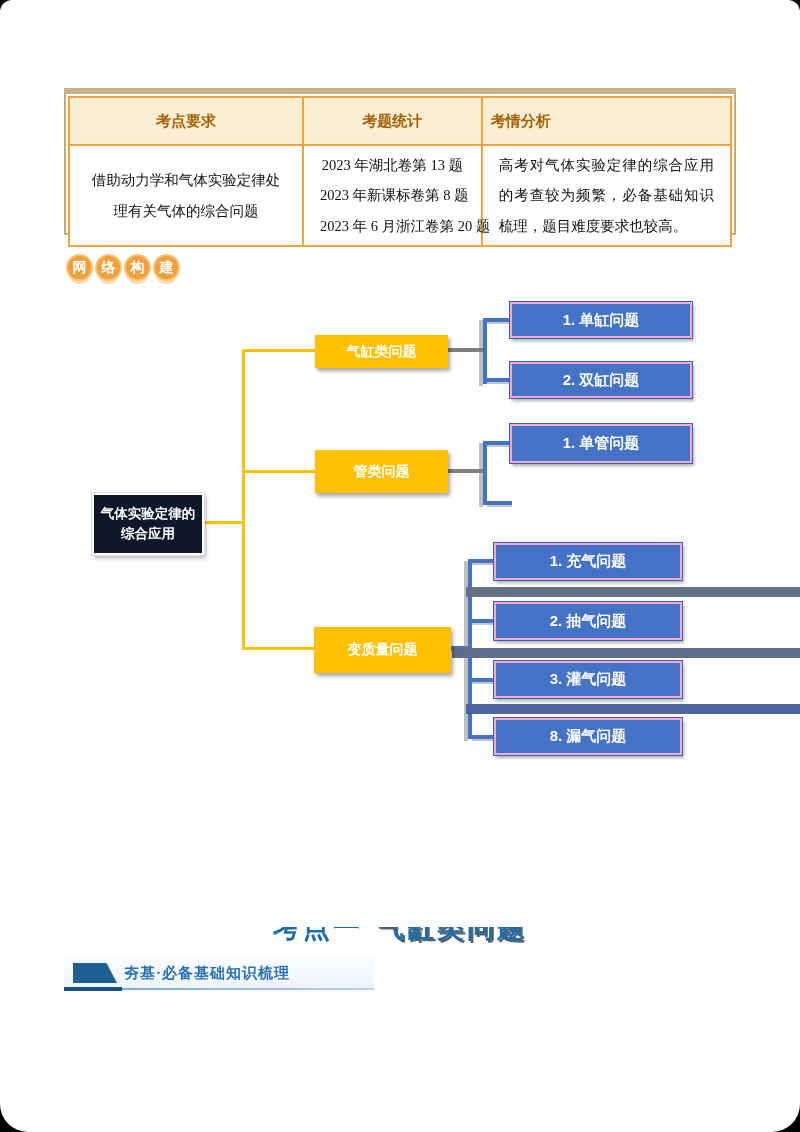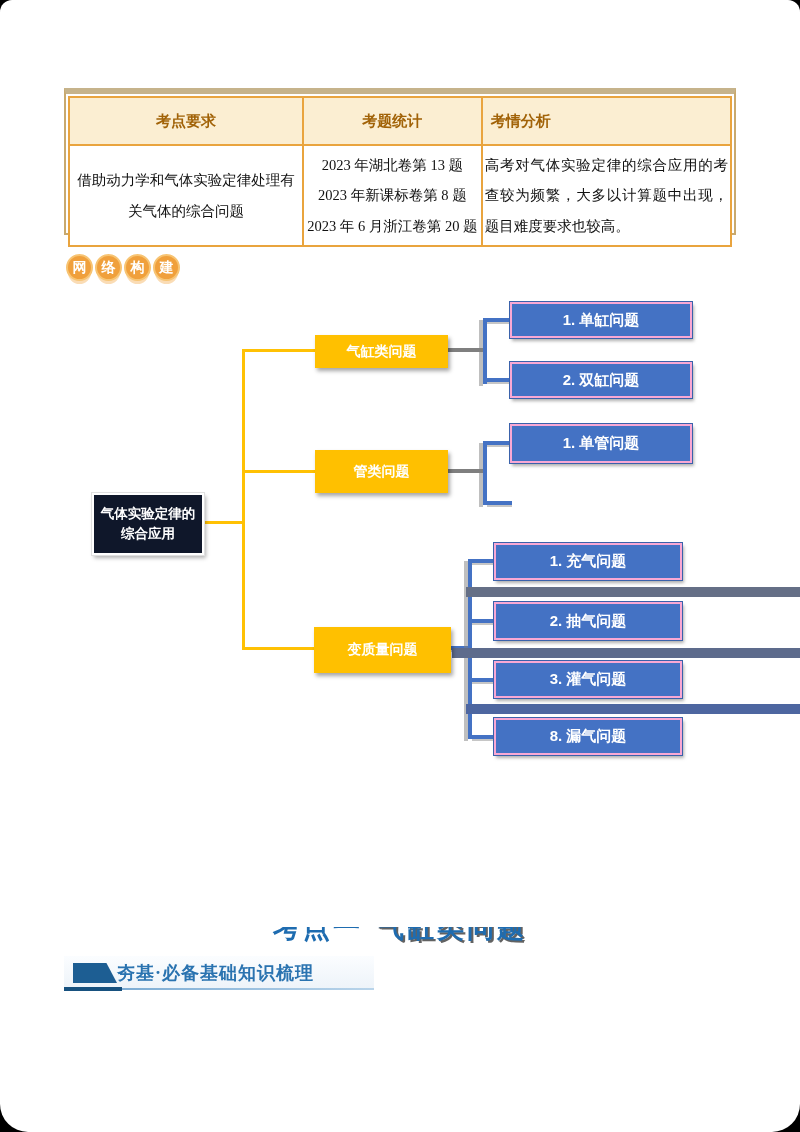--- a/index.html
+++ b/index.html
@@ -15,21 +15,21 @@
     border:2px solid #c9a96d;border-top:6px solid #c6b38b;
     box-sizing:border-box;background:#fff;padding:2px;
   }
   .kv-table table{width:100%;height:100%;border-collapse:collapse;table-layout:fixed;}
   .kv-table th{
     background:#fbeed2;border:2px solid #e9a43e;font-size:15px;font-weight:bold;
     color:#a16207;height:30px;padding:8px;
   }
   .kv-table td{
     background:#fff;border:2px solid #e9a43e;font-size:14.5px;color:#111;
-    vertical-align:middle;padding:4px 2px;line-height:2.1;
+    vertical-align:middle;padding:4px 16px;line-height:2.1;
   }
   .col-req{width:35.5%;text-align:center;}
   .col-stat{width:26.5%;text-align:center;margin-top:26px;}
   .col-ana{width:38%;text-align:justify;margin-left:10px;}
   .stat-line{white-space:nowrap;}
 
   
   .badge{position:absolute;left:66px;top:254px;display:flex;gap:2px;}
   .badge .coin{
     width:27px;height:27px;border-radius:50%;background:#f0a03c;
@@ -107,21 +107,21 @@
   }
   .foundation-bar::before{
     content:"";position:absolute;left:0;bottom:-1px;width:58px;height:4px;
     background:#17517f;z-index:2;
   }
   .flag{
     width:44px;height:20px;background:#1d5e93;margin-left:9px;
     clip-path:polygon(0 0,76% 0,100% 100%,0 100%);
   }
   .foundation-label{
-    font-weight:bold;font-size:18px;color:#2a73b0;
+    margin-left:7px;font-weight:bold;font-size:15px;color:#2a73b0;
     font-family:"Liberation Serif",serif;letter-spacing:1px;white-space:nowrap;
   }
 </style>
 </head>
 <body>
 
 <div class="page">
 
   <div class="kv-table">
     <table>
@@ -131,21 +131,21 @@
         <th class="col-stat">考题统计</th>
         <th class="col-ana">考情分析</th>
       </tr>
       <tr>
         <td class="col-req">借助动力学和气体实验定律处理有关气体的综合问题</td>
         <td class="col-stat">
           <div class="stat-line">2023 年湖北卷第 13 题</div>
           <div class="stat-line">2023 年新课标卷第 8 题</div>
           <div class="stat-line">2023 年 6 月浙江卷第 20 题</div>
         </td>
-        <td class="col-ana">高考对气体实验定律的综合应用的考查较为频繁，大多以计算题中出现，题目难度要求也较高。</td>
+        <td class="col-ana">高考对气体实验定律的综合应用的考查较为频繁，必备基础知识梳理，题目难度要求也较高。</td>
       </tr>
     </tbody>
       </table>
   </div>
 
   <div class="badge">
     <span class="coin">网</span>
     <span class="coin">络</span>
     <span class="coin">构</span>
     <span class="coin">建</span>

